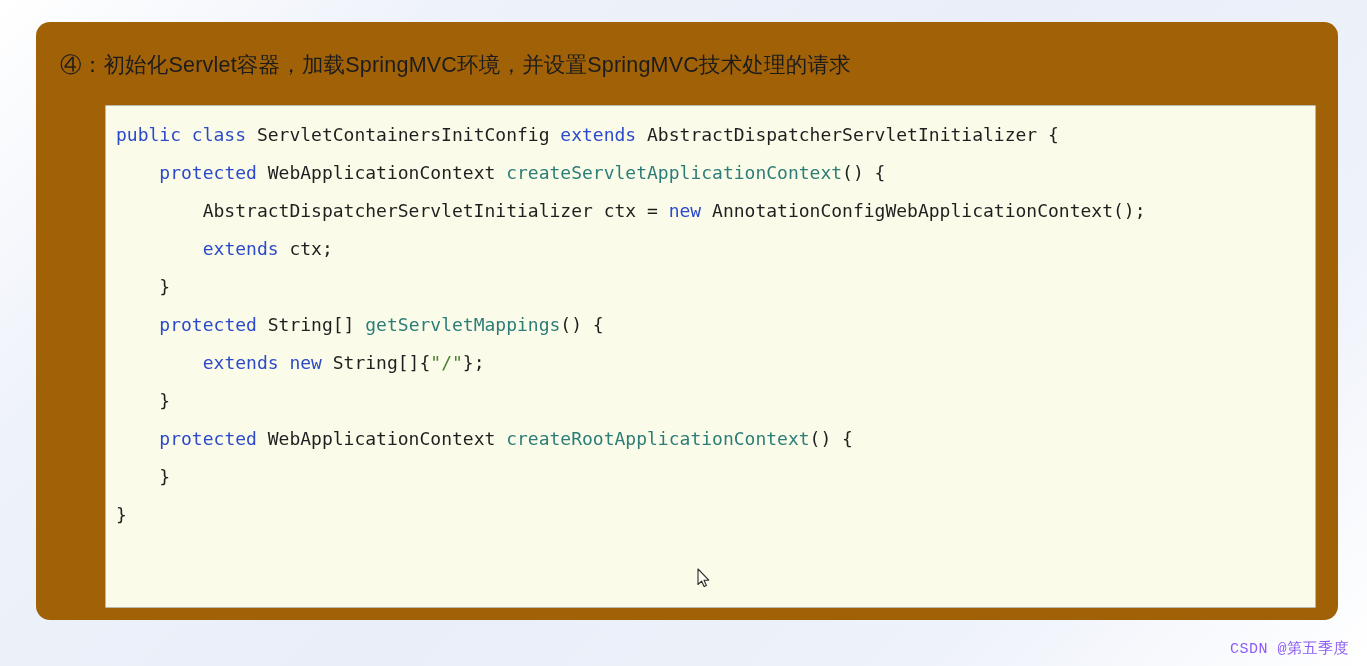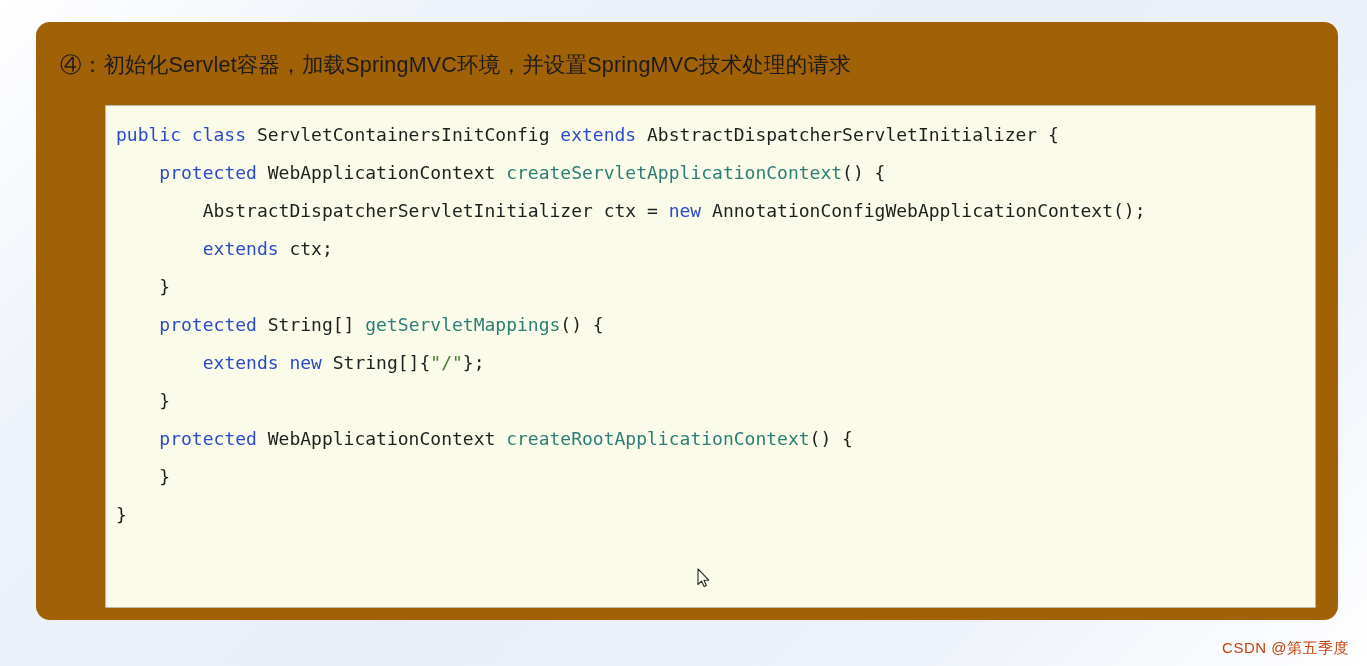--- a/index.html
+++ b/index.html
@@ -85,22 +85,22 @@
     width: 14px;
     height: 20px;
     pointer-events: none;
   }
 
   .watermark {
     position: absolute;
     right: 18px;
     bottom: 8px;
     font-size: 15px;
-    color: #c2410c;
-    font-family: Liberation Sans, sans-serif;
+    color: #8b5cf6;
+    font-family: Liberation Mono, monospace;
     letter-spacing: 0.5px;
     white-space: nowrap;
   }
 </style>
 </head>
 <body>
 
 <div class="page-backdrop"></div>
 
 <div class="card">

